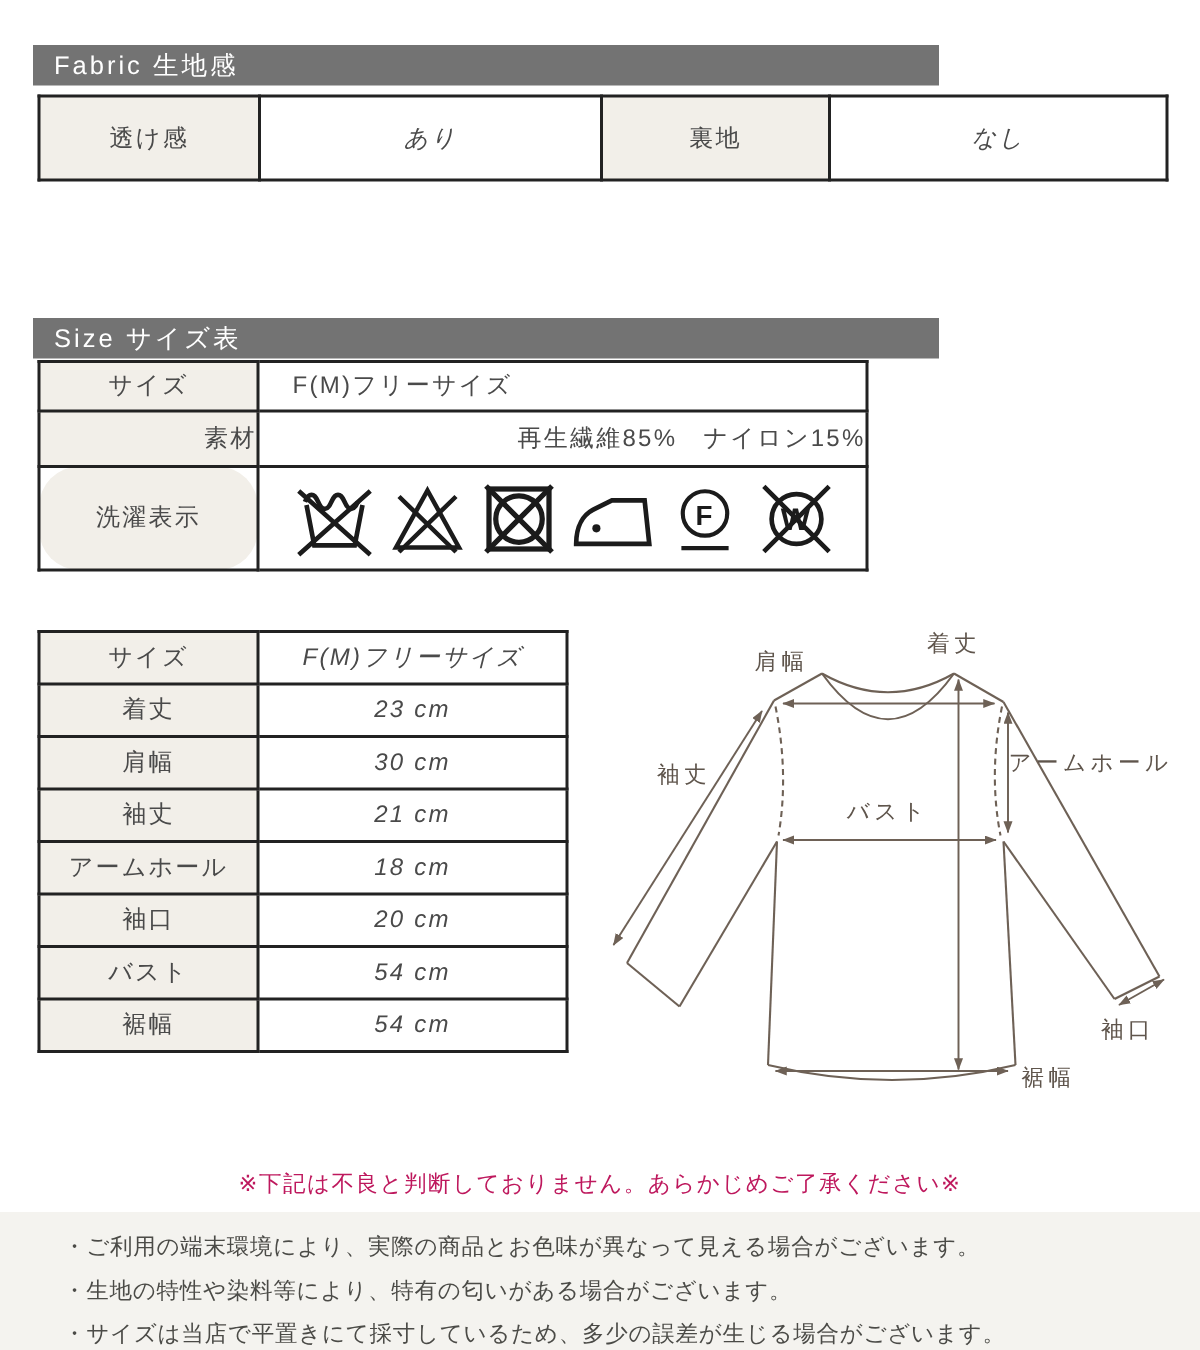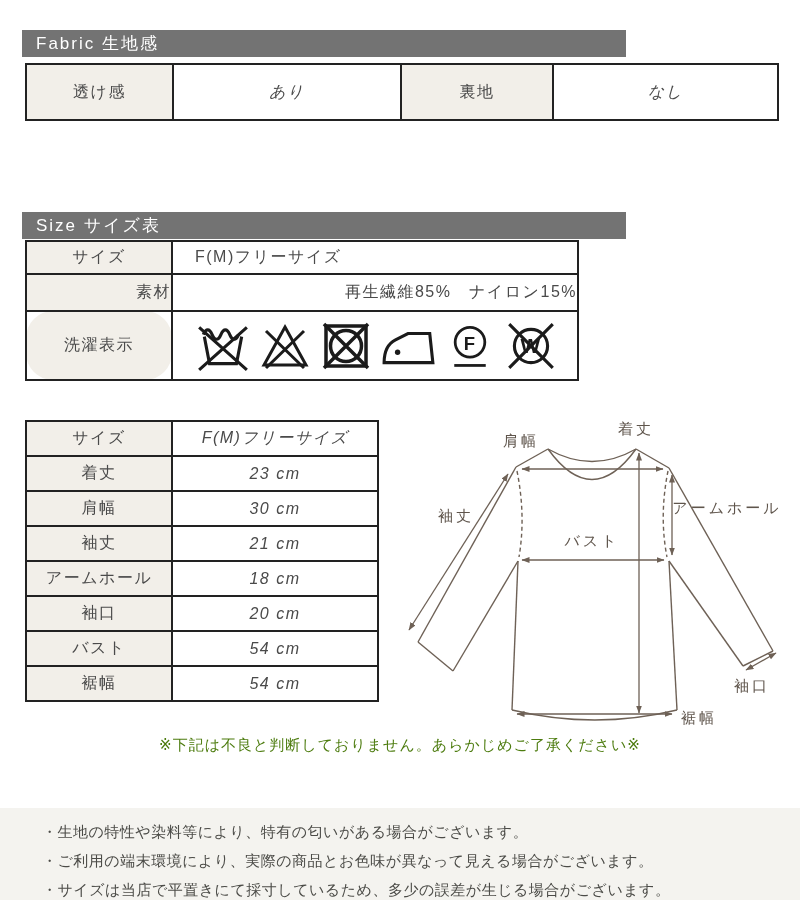--- a/index.html
+++ b/index.html
@@ -42,22 +42,22 @@
     font-family:"Liberation Sans",sans-serif;font-weight:bold;font-size:20px;
   }
   
   #diagram{position:absolute;left:396px;top:418px;}
   #diagram text{
     font-family:"Liberation Sans","DejaVu Sans",sans-serif;
     font-size:15px;fill:#5f554c;letter-spacing:3px;
   }
   
   #note-title{
-    position:absolute;top:736px;left:0;width:800px;text-align:center;
-    color:#4d7c0f;font-size:15px;letter-spacing:1px;
+    position:absolute;top:780px;left:0;width:800px;text-align:center;
+    color:#be185d;font-size:15px;letter-spacing:1px;
   }
   #notes{
     position:absolute;top:808px;left:0;width:800px;height:92px;
     background:#f4f3ef;box-sizing:border-box;
     padding:9px 20px 0 42px;
   }
   #notes p{
     margin:0;font-size:15px;line-height:29px;color:#4b4b47;
     letter-spacing:0.5px;white-space:nowrap;
   }
@@ -223,18 +223,18 @@
     <text x="125" y="28" text-anchor="middle">肩幅</text>
     <text x="60" y="103" text-anchor="middle">袖丈</text>
     <text x="331" y="95" text-anchor="middle">アームホール</text>
     <text x="196" y="128" text-anchor="middle">バスト</text>
     <text x="356" y="273" text-anchor="middle">袖口</text>
     <text x="303" y="305" text-anchor="middle">裾幅</text>
   </svg>
 
   <div id="note-title">※下記は不良と判断しておりません。あらかじめご了承ください※</div>
   <div id="notes">
+    <p>・ご利用の端末環境により、実際の商品とお色味が異なって見える場合がございます。</p>
     <p>・生地の特性や染料等により、特有の匂いがある場合がございます。</p>
-    <p>・ご利用の端末環境により、実際の商品とお色味が異なって見える場合がございます。</p>
     <p>・サイズは当店で平置きにて採寸しているため、多少の誤差が生じる場合がございます。</p>
   </div>
 
 </div>
 
 </body></html>

